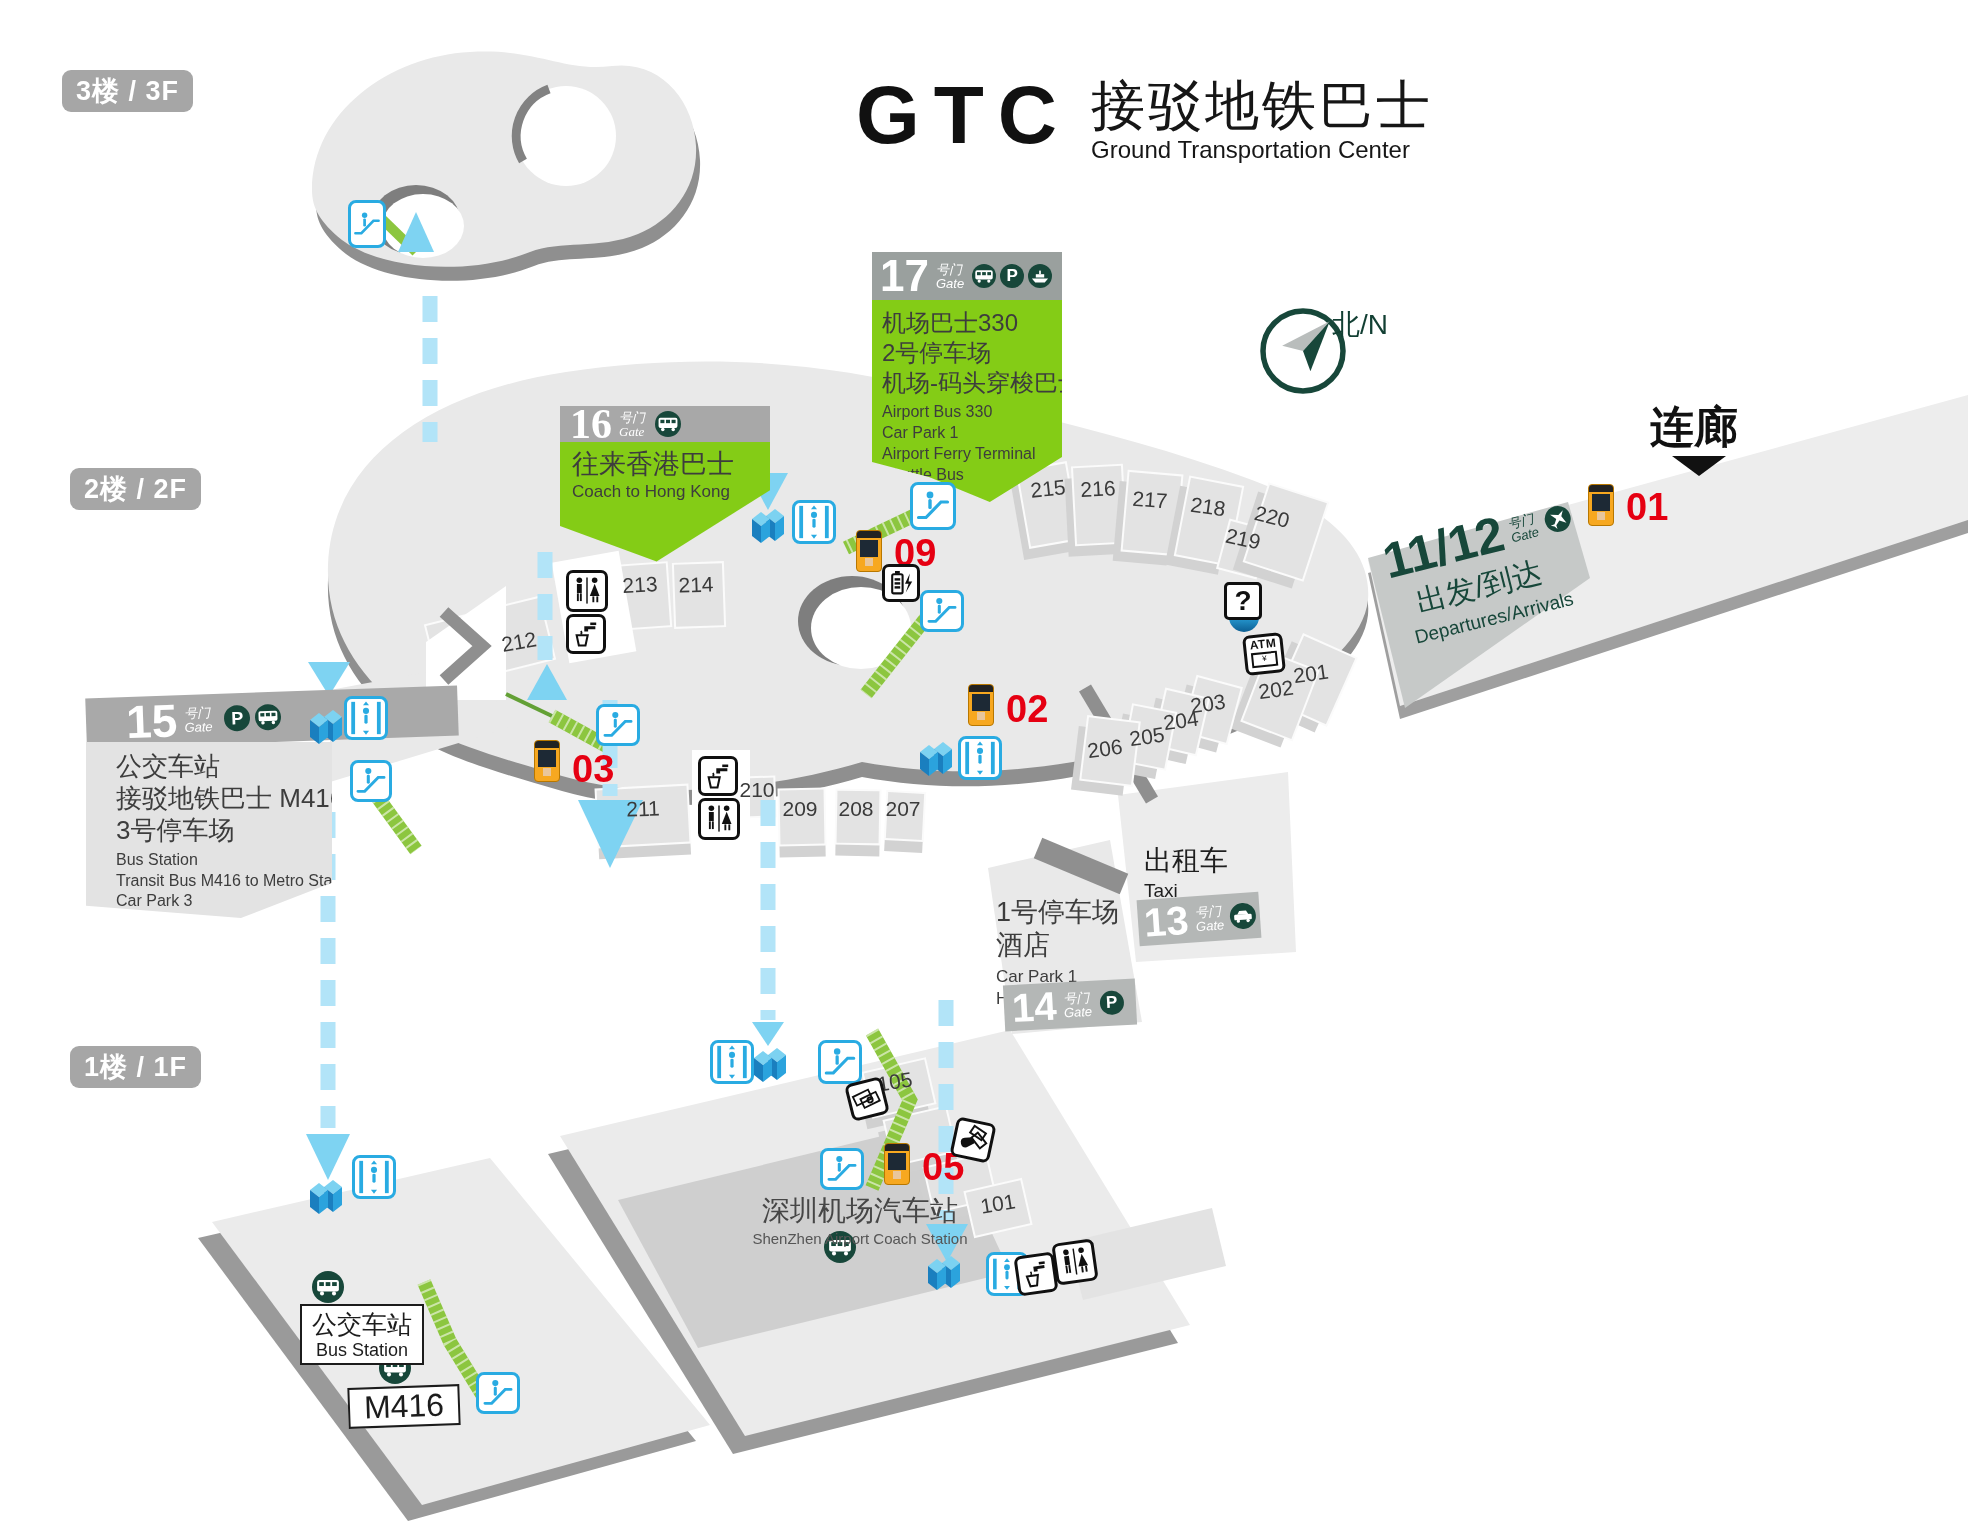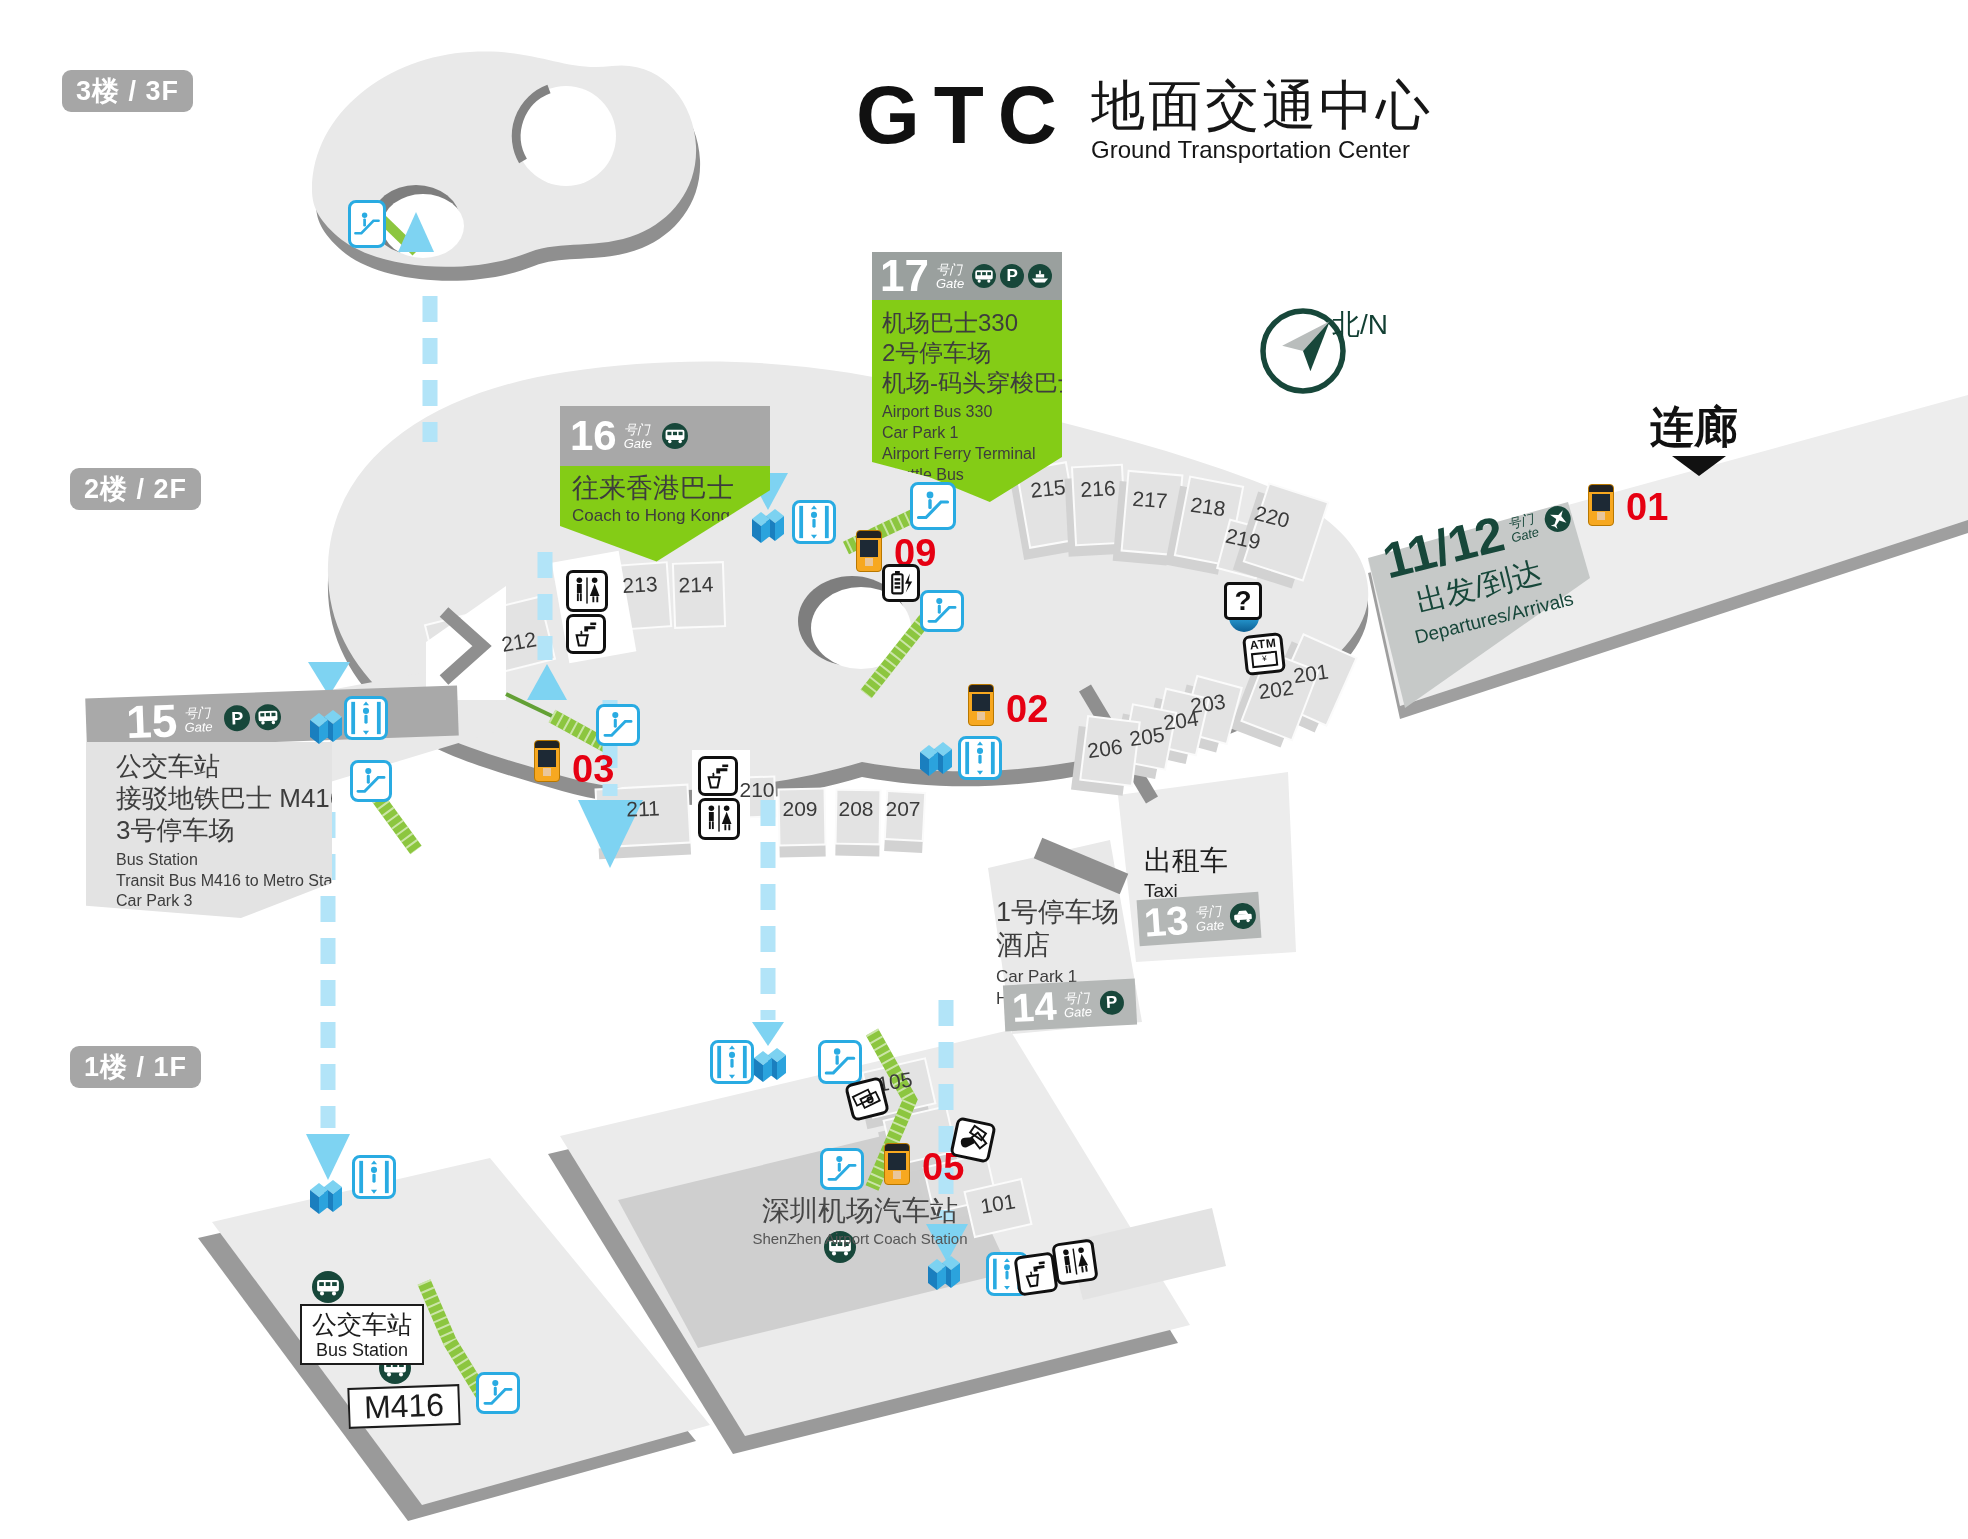--- a/index.html
+++ b/index.html
@@ -297,21 +297,21 @@
       <polygon points="578,800 643,800 610,868"></polygon>
       <polygon points="752,1022 784,1022 768,1046"></polygon>
       <polygon points="926,1224 968,1224 947,1262"></polygon>
     </g>
   </g>
 </svg>
 
 <div class="abs" style="left:856px;top:74px;display:flex;align-items:flex-start;gap:20px;">
   <span style="font-size:82px;font-weight:bold;letter-spacing:14px;color:#111;line-height:1;">GTC</span>
   <span style="display:flex;flex-direction:column;">
-    <span style="font-size:54px;color:#161616;line-height:1.15;letter-spacing:3px;">地面交通中心</span>
+    <span style="font-size:54px;color:#161616;line-height:1.15;letter-spacing:3px;">接驳地铁巴士</span>
     <span style="font-size:24px;color:#161616;">Ground Transportation Center</span>
   </span>
 </div>
 
 <div class="flabel" style="left:62px;top:70px;text-align:right;">3楼 / 3F</div>
 <div class="flabel" style="left:70px;top:468px;">2楼 / 2F</div>
 <div class="flabel" style="left:70px;top:1046px;text-align:right;">1楼 / 1F</div>
 
 <svg class="abs" style="left:1256px;top:299px;" width="100" height="100" viewBox="0 0 100 100">
   <circle cx="47" cy="52" r="40" fill="#fff" stroke="#17473a" stroke-width="5.5"></circle>
@@ -349,21 +349,21 @@
     <div class="cnl">2号停车场</div>
     <div class="cnl">机场-码头穿梭巴士</div>
     <div class="enl" style="margin-top:5px;">Airport Bus 330</div>
     <div class="enl">Car Park 1</div>
     <div class="enl">Airport Ferry Terminal</div>
     <div class="enl">Shuttle Bus</div>
   </div>
 </div>
 
 <div class="card" style="left:560px;top:406px;width:210px;height:162px;clip-path:polygon(0 0,100% 0,100% 52%,46% 96%,0 74%);">
-  <div class="ghead" style="position:relative;width:100%;height:60px;background:#a8a8a8;padding:0 10px;">
+  <div class="ghead" style="position:relative;width:100%;height:36px;background:#a8a8a8;padding:0 10px;font-family:Liberation Serif, serif;">
     <span class="gnum" style="font-size:42px;">16</span>
     <span class="sfx">
           <i>号门</i>
           <i>Gate</i>
         </span>
     <span class="hcirc" style="width:26px;height:26px;margin-left:10px;">
           <svg class="gly" viewBox="0 0 40 40">
             <use href="#g-bus"></use>
           </svg>
         </span>

